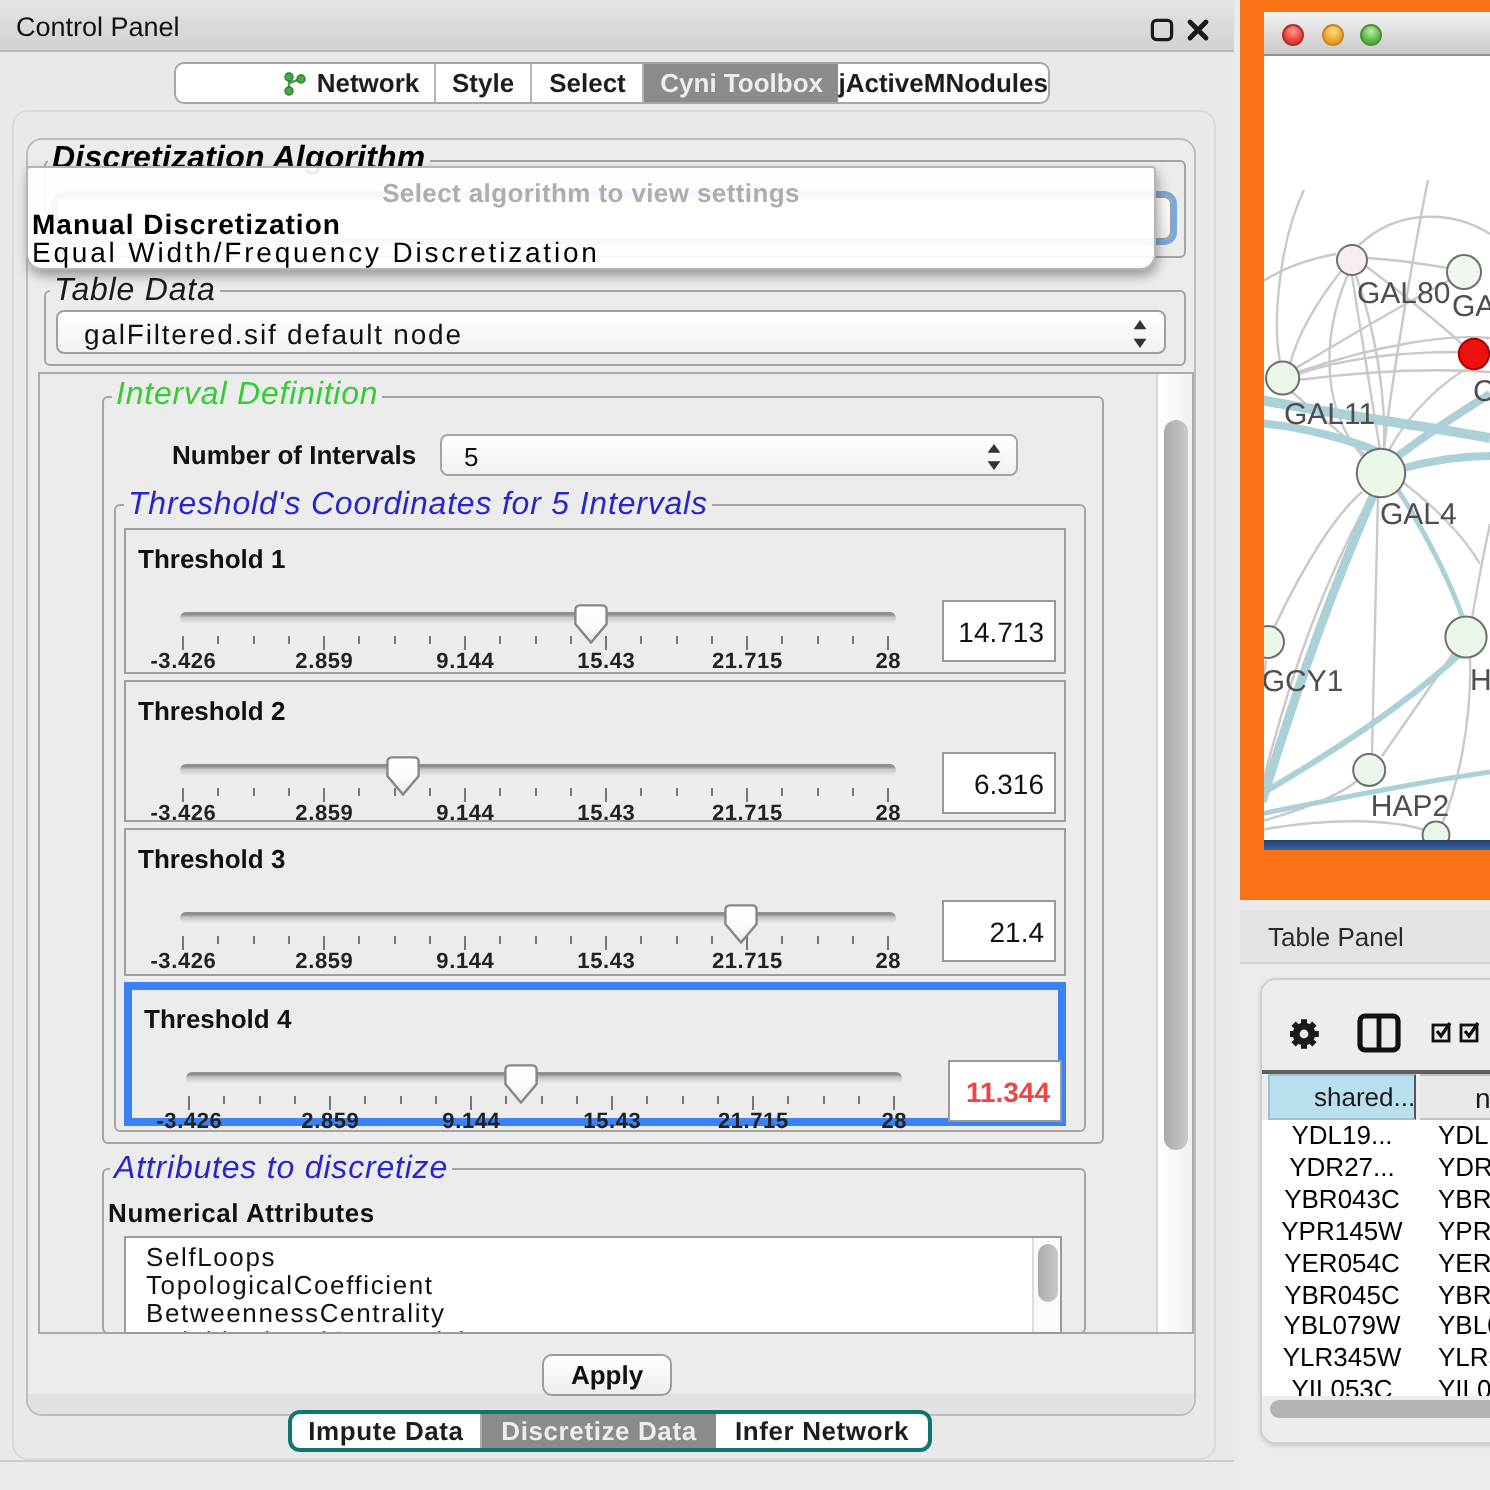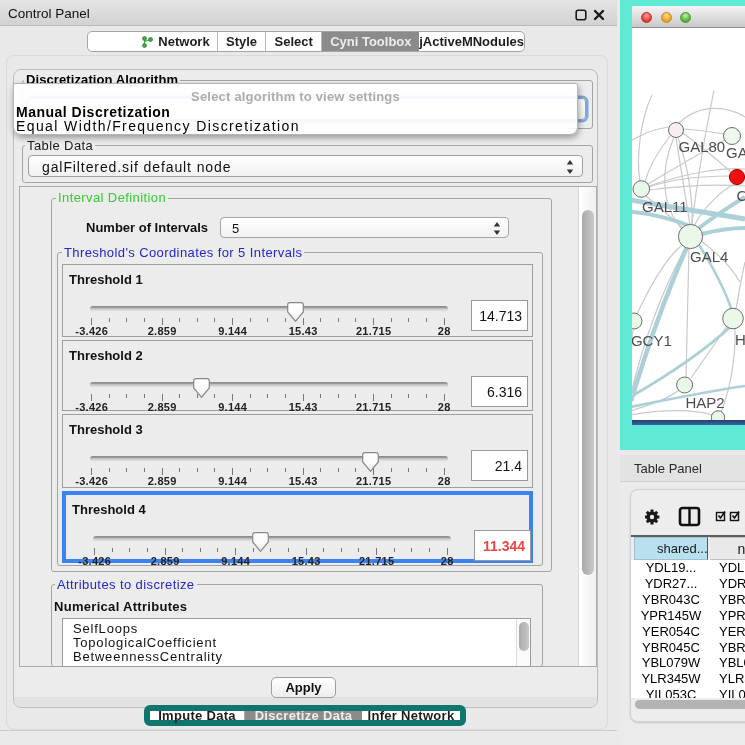--- a/index.html
+++ b/index.html
@@ -1,19 +1,19 @@
 <!DOCTYPE html>
 <html><head>
 <meta charset="utf-8">
 <style>
 html,body{margin:0;padding:0;}
 *{box-sizing:border-box;}
 #stage{position:relative;width:745px;height:745px;background:#eaeaea;font-family:"Liberation Sans",sans-serif;overflow:hidden;}
 .abs{position:absolute;}
-.glabel{position:absolute;background:#ececec;padding:0 2px;font-size:13px;line-height:14px;letter-spacing:0.4px;white-space:nowrap;}
+.glabel{position:absolute;background:#ececec;padding:0 2px;font-size:16px;line-height:14px;letter-spacing:0.4px;white-space:nowrap;font-style:italic;}
 .gbox{position:absolute;border:1px solid #a4a4a4;border-radius:3px;}
 </style>
 </head>
 <body>
 <div id="stage">
 
 <div class="abs" id="cpwin" style="left:0;top:0;width:617px;height:731px;background:#e9e9e9;border-bottom:1px solid #cccccc;">
 
   <div class="abs" style="left:0;top:0;width:617px;height:26px;background:linear-gradient(180deg,#e4e4e4,#d2d2d2);border-bottom:1px solid #b9b9b9;">
     <div class="abs" style="left:8px;top:6px;font-size:13.5px;color:#111;">Control Panel</div>
@@ -184,34 +184,34 @@
   <div class="abs" style="left:54px;top:599px;font-size:13px;font-weight:bold;letter-spacing:0.3px;color:#111;">Numerical Attributes</div>
   <div class="abs" style="left:62px;top:618px;width:469px;height:49px;background:#ffffff;border:1px solid #9b9b9b;overflow:hidden;">
     <div style="font-size:13px;letter-spacing:0.8px;color:#111;padding-left:10px;line-height:14px;padding-top:3px;">SelfLoops<br>TopologicalCoefficient<br>BetweennessCentrality<br>NeighborhoodConnectivity</div>
     <div class="abs" style="right:0;top:0;width:14px;height:47px;background:#fafafa;border-left:1px solid #dcdcdc;">
       <div class="abs" style="left:1.5px;top:3px;width:10px;height:29px;border-radius:5px;background:linear-gradient(90deg,#ababab,#c9c9c9);"></div>
     </div>
   </div>
 
   <div class="abs" style="left:271px;top:677px;width:65px;height:21px;background:linear-gradient(180deg,#ffffff,#ededed);border:1px solid #9d9d9d;border-radius:5px;text-align:center;font-size:13px;font-weight:bold;color:#111;line-height:19px;">Apply</div>
 
-  <div class="abs" style="left:144px;top:705px;width:322px;height:21px;background:#fff;border:6px solid #0f766e;border-radius:6px;display:flex;font-size:13px;font-weight:bold;letter-spacing:0.3px;color:#1d1d1d;">
+  <div class="abs" style="left:144px;top:705px;width:322px;height:21px;background:#fff;border:2px solid #0f766e;border-radius:6px;display:flex;font-size:13px;font-weight:bold;letter-spacing:0.3px;color:#1d1d1d;">
     <div style="width:95px;display:flex;align-items:center;justify-content:center;border-right:1px solid #a8a8a8;">Impute Data</div>
     <div style="width:117px;display:flex;align-items:center;justify-content:center;background:#8b8b8b;color:#ededed;">Discretize Data</div>
     <div style="flex:1;display:flex;align-items:center;justify-content:center;">Infer Network</div>
   </div>
 </div>
 
 <div class="abs" style="left:13px;top:83px;width:565px;height:52px;background:rgba(255,255,255,0.93);border:1px solid #b5b5b5;border-radius:2px 2px 8px 8px;box-shadow:1px 3px 6px rgba(0,0,0,0.35);">
   <div class="abs" style="left:0;top:5px;width:100%;text-align:center;font-size:13px;font-weight:bold;letter-spacing:0.2px;color:#adadad;">Select algorithm to view settings</div>
   <div class="abs" style="left:2px;top:34px;font-size:14px;letter-spacing:1.4px;color:#000;">Equal Width/Frequency Discretization</div>
   <div class="abs" style="left:2px;top:20px;font-size:14px;font-weight:bold;letter-spacing:0.5px;color:#000;">Manual Discretization</div>
 </div>
 
-<div class="abs" style="left:620px;top:0;width:125px;height:450px;background:#5eead4;">
+<div class="abs" style="left:620px;top:0;width:125px;height:450px;background:#f97316;">
 
   <div class="abs" style="left:12px;top:6px;width:113px;height:22px;background:linear-gradient(180deg,#f4f4f4,#c9c9c9);border-bottom:1px solid #8f8f8f;">
     <div class="abs" style="left:9.3px;top:5.5px;width:11px;height:11px;border-radius:50%;background:radial-gradient(circle at 50% 30%,#ff9d96 0%,#ec4a3e 55%,#ca2a20 100%);border:0.5px solid #b03028;"></div>
     <div class="abs" style="left:28.8px;top:5.5px;width:11px;height:11px;border-radius:50%;background:radial-gradient(circle at 50% 30%,#ffe08a 0%,#f2a833 55%,#d88b1d 100%);border:0.5px solid #c08a20;"></div>
     <div class="abs" style="left:48.4px;top:5.5px;width:11px;height:11px;border-radius:50%;background:radial-gradient(circle at 50% 30%,#c4f0a8 0%,#62bd4a 55%,#3f9e33 100%);border:0.5px solid #4a9136;"></div>
   </div>
 
   <svg class="abs" style="left:12px;top:28px;" width="113" height="392" viewBox="632 28 113 392">
     <rect x="632" y="28" width="113" height="392" fill="#ffffff"></rect>
     <path d="M 679,123 C 700,103 728,106 745,117" fill="none" stroke="#c9c9c9" stroke-width="1.2"></path>

